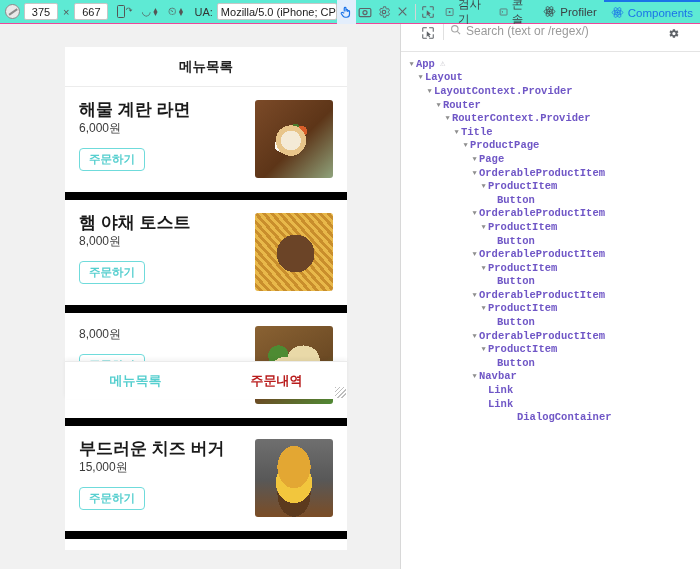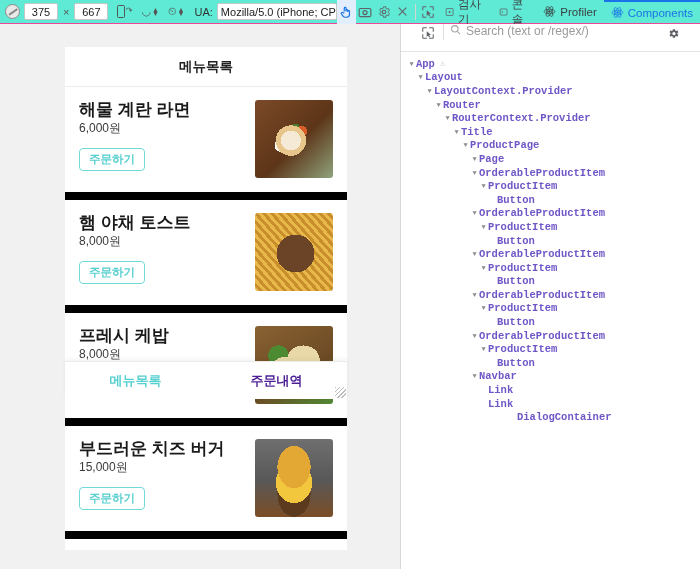--- a/index.html
+++ b/index.html
@@ -117,21 +117,21 @@
   }
 
   .navbar {
     position: absolute; left: 65px; bottom: 22px; width: 282px; height: 38px;
     background: #fff; border-top: 1px solid #ebebeb;
     display: flex; align-items: center;
     box-shadow: 0 -2px 4px rgba(0,0,0,0.05);
   }
   .nav-link {
     flex: 1; text-align: center; font-size: 13px; font-weight: bold;
-    color: #4c1d95; cursor: pointer;
+    color: #b91c1c; cursor: pointer;
   }
   .nav-link.active { color: #56cfcf; }
   .resize-handle {
     position: absolute; right: 1px; bottom: 1px; width: 11px; height: 11px;
     background: repeating-linear-gradient(135deg, #bdbdbd 0 1px, transparent 1px 3px);
   }
 
   
   .devtools {
     position: absolute; top: 24px; left: 400px; width: 300px; height: 545px;
@@ -293,21 +293,20 @@
           <div class="product-card">
             <div class="p-left">
               <div class="p-name">햄 야채 토스트</div>
               <div class="p-price">8,000원</div>
               <button class="order-btn">주문하기</button>
             </div>
             <div class="p-thumb" style="background-image: radial-gradient(at 52% 52%, rgb(107, 68, 39) 0px, rgb(107, 68, 39) 33%, transparent 33%), repeating-linear-gradient(48deg, rgb(232, 184, 74) 0px, rgb(232, 184, 74) 3px, rgb(201, 142, 44) 3px, rgb(201, 142, 44) 6px), linear-gradient(160deg, rgb(63, 127, 193) 0%, rgb(47, 106, 168) 100%);"></div>
           </div>
           <div class="product-card">
             <div class="p-left">
-              <div class="p-name">프레시 케밥</div>
               <div class="p-price">8,000원</div>
               <button class="order-btn">주문하기</button>
             </div>
             <div class="p-thumb" style="background-image: radial-gradient(at 40% 62%, rgb(233, 217, 168) 0px, rgb(233, 217, 168) 26%, transparent 26%), radial-gradient(at 62% 44%, rgb(233, 217, 168) 0px, rgb(233, 217, 168) 24%, transparent 24%), radial-gradient(circle at 52% 54%, rgb(212, 73, 42) 0px, rgb(212, 73, 42) 9%, transparent 9%), radial-gradient(circle at 30% 38%, rgb(77, 139, 50) 0px, rgb(77, 139, 50) 14%, transparent 14%), linear-gradient(150deg, rgb(138, 98, 51) 0%, rgb(108, 74, 36) 60%, rgb(79, 138, 52) 100%);"></div>
           </div>
           <div class="product-card">
             <div class="p-left">
               <div class="p-name">부드러운 치즈 버거</div>
               <div class="p-price">15,000원</div>
               <button class="order-btn">주문하기</button>

